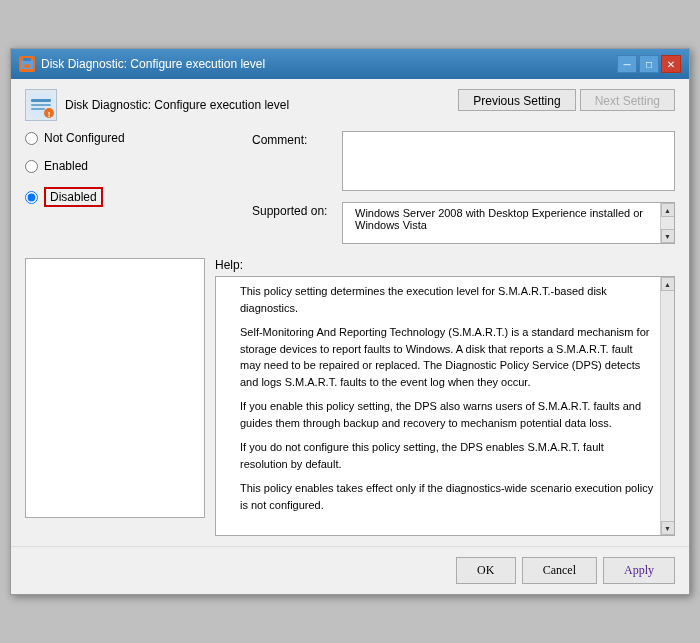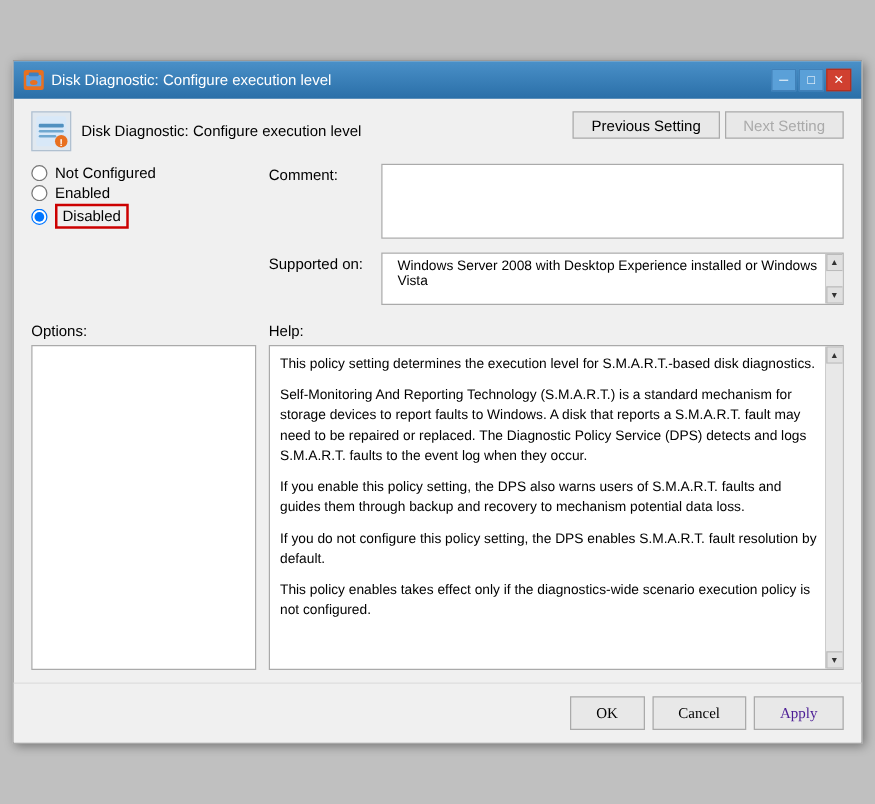--- a/index.html
+++ b/index.html
@@ -134,21 +134,21 @@
     }
 
     .nav-button:disabled {
       color: #aaa;
       cursor: default;
     }
 
     .radio-section {
       display: flex;
       flex-direction: column;
-      gap: 2px;
+      gap: 14px;
     }
 
     .radio-item {
       display: flex;
       align-items: center;
       gap: 6px;
       font-size: 12px;
     }
 
     .radio-item input[type="radio"] {
@@ -166,20 +166,21 @@
       display: inline-block;
     }
 
     .left-panel {
       width: 180px;
       flex-shrink: 0;
     }
 
     .right-panel {
       flex: 1;
+      margin-left: 37px;
     }
 
     .field-row {
       display: flex;
       align-items: flex-start;
       margin-bottom: 8px;
     }
 
     .field-label {
       font-size: 12px;
@@ -244,21 +245,21 @@
     .help-box {
       width: 100%;
       height: 260px;
       border: 1px solid #aaa;
       background: white;
       overflow: hidden;
       position: relative;
     }
 
     .help-text {
-      padding: 6px 8px;
+      padding: 6px 24px;
       font-size: 11px;
       line-height: 1.5;
       color: #000;
       padding-right: 20px;
     }
 
     .help-text p {
       margin-bottom: 8px;
     }
 
@@ -403,21 +404,20 @@
               <div class="scroll-middle"></div>
               <div class="scroll-btn">▼</div>
             </div>
           </div>
         </div>
       </div>
     </div>
 
     <div class="bottom-section">
       <div class="options-panel">
-        <div class="panel-label">Options:</div>
         <div class="options-box"></div>
       </div>
       <div class="help-panel">
         <div class="panel-label">Help:</div>
         <div class="help-box">
           <div class="help-text">
             <p>This policy setting determines the execution level for S.M.A.R.T.-based disk diagnostics.</p>
             <p>Self-Monitoring And Reporting Technology (S.M.A.R.T.) is a standard mechanism for storage devices to report faults to Windows. A disk that reports a S.M.A.R.T. fault may need to be repaired or replaced. The Diagnostic Policy Service (DPS) detects and logs S.M.A.R.T. faults to the event log when they occur.</p>
             <p>If you enable this policy setting, the DPS also warns users of S.M.A.R.T. faults and guides them through backup and recovery to mechanism potential data loss.</p>
             <p>If you do not configure this policy setting, the DPS enables S.M.A.R.T. fault resolution by default.</p>

